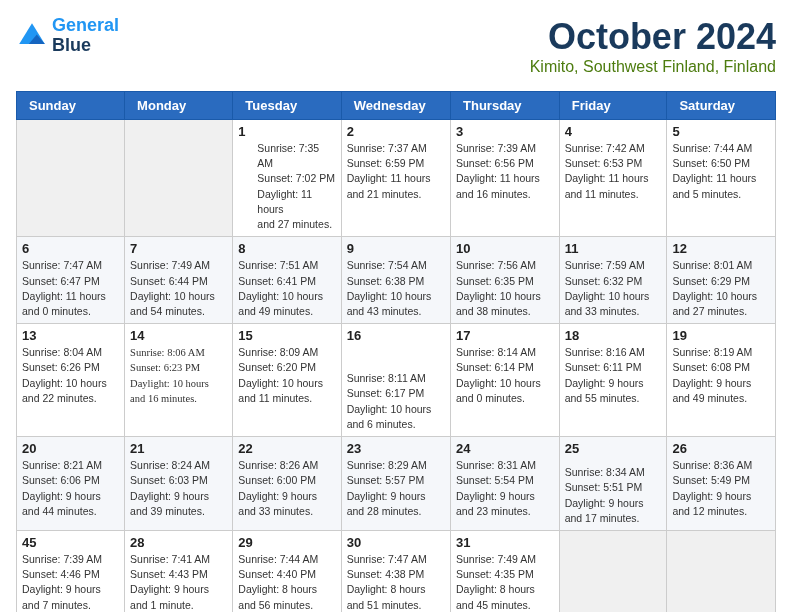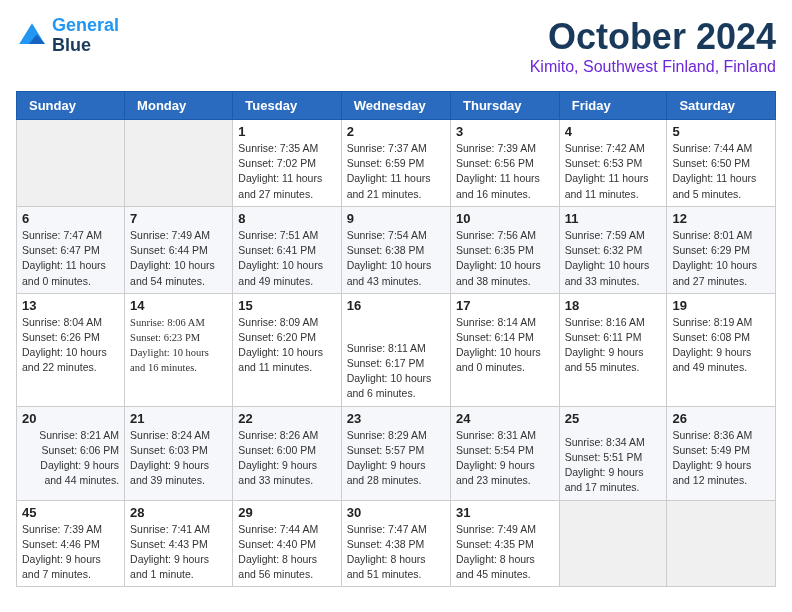--- a/index.html
+++ b/index.html
@@ -37,21 +37,21 @@
     .title-block {
       text-align: right;
     }
     .month-title {
       font-size: 36px;
       font-weight: bold;
       color: #1a3a5c;
     }
     .location {
       font-size: 16px;
-      color: #6d28d9;
+      color: #4d7c0f;
     }
     table {
       width: 100%;
       border-collapse: collapse;
       font-size: 11px;
     }
     thead tr th {
       background: #2a6bbf;
       color: #fff;
       padding: 6px 12px;
@@ -118,21 +118,21 @@
         <th>Friday</th>
         <th>Saturday</th>
       </tr>
   </thead>
   <tbody id="calendar-body">
   <tr>
         <td class="empty-cell"></td>
         <td class="empty-cell"></td>
         <td>
           <span class="day-num">1</span>
-          <div class="cell-info" style="white-space: pre-line;">Sunrise: 7:35 AM
+          <div class="cell-info" style="white-space: pre-line; margin-left: 19px;">Sunrise: 7:35 AM
 Sunset: 7:02 PM
 Daylight: 11 hours
 and 27 minutes.</div>
         </td>
         <td>
           <span class="day-num">2</span>
           <div class="cell-info" style="white-space: pre-line;">Sunrise: 7:37 AM
 Sunset: 6:59 PM
 Daylight: 11 hours
 and 21 minutes.</div>
@@ -257,21 +257,21 @@
           <span class="day-num">19</span>
           <div class="cell-info" style="white-space: pre-line;">Sunrise: 8:19 AM
 Sunset: 6:08 PM
 Daylight: 9 hours
 and 49 minutes.</div>
         </td>
       </tr>
       <tr>
         <td>
           <span class="day-num">20</span>
-          <div class="cell-info" style="white-space: pre-line; text-align: right;">Sunrise: 8:21 AM
+          <div class="cell-info" style="white-space: pre-line;">Sunrise: 8:21 AM
 Sunset: 6:06 PM
 Daylight: 9 hours
 and 44 minutes.</div>
         </td>
         <td>
           <span class="day-num">21</span>
           <div class="cell-info" style="white-space: pre-line;">Sunrise: 8:24 AM
 Sunset: 6:03 PM
 Daylight: 9 hours
 and 39 minutes.</div>

